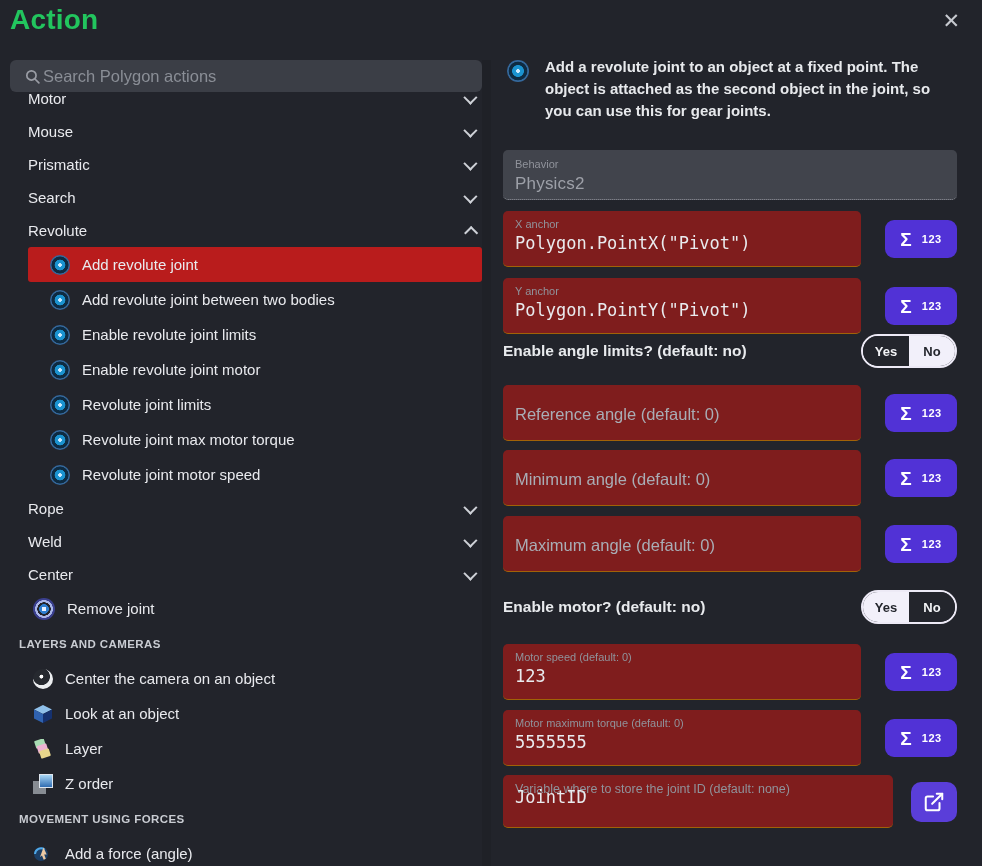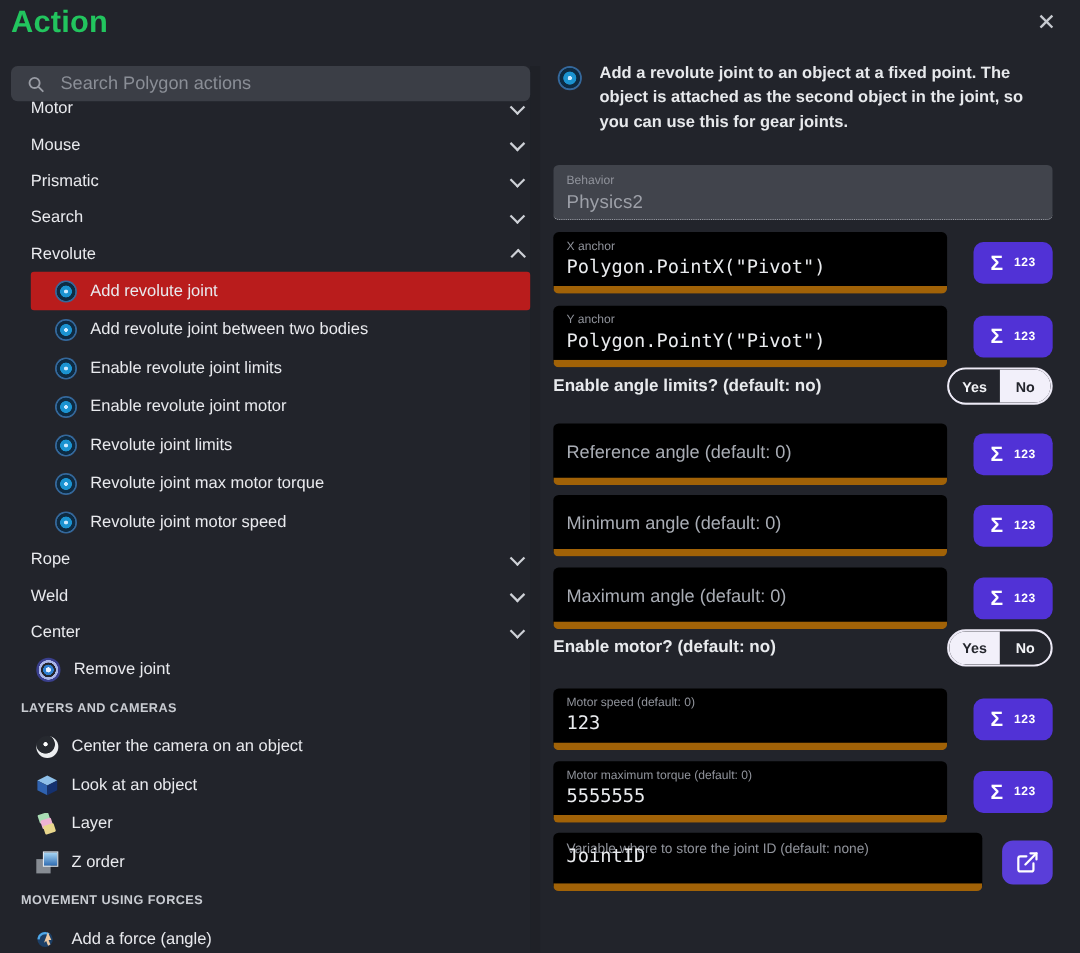--- a/index.html
+++ b/index.html
@@ -7,21 +7,21 @@
     width:982px;height:866px;overflow:hidden;position:relative;
     background:#22242b;color:#e9eaee;
     font-family:"Liberation Sans",sans-serif;
   }
   
   .title{position:absolute;top:4px;left:10px;font-size:28px;font-weight:700;color:#22c55e;letter-spacing:.2px;}
   .close-btn{position:absolute;top:8px;right:20px;background:none;border:none;color:#c7cad0;font-size:21px;line-height:1;cursor:pointer;padding:2px;}
   
   .left-col{position:absolute;left:0;top:60px;bottom:0;width:491px;overflow:hidden;}
   .scroll-gutter{position:absolute;left:482px;top:60px;bottom:0;width:9px;background:#1f2127;}
-  .search-bar{position:relative;z-index:2;margin:0 9px 0 10px;height:32px;background:#3b3e46;border-radius:6px;display:flex;align-items:center;padding:0 0 0 14px;gap:12px;}
+  .search-bar{position:relative;z-index:2;margin:0 9px 0 10px;height:32px;background:#3b3e46;border-radius:6px;display:flex;align-items:center;padding:0 0 0 14px;}
   .search-bar input{flex:1;background:transparent;border:none;outline:none;color:#e9eaee;font-size:16.5px;font-family:inherit;}
   .search-bar input::placeholder{color:#8a8e96;}
   .action-list{position:relative;z-index:1;margin-top:-10px;}
   .row{display:flex;align-items:center;margin:0 9px 0 28px;}
   .row.cat{height:33px;justify-content:space-between;font-size:15px;cursor:pointer;}
   .row.act{height:35px;gap:12px;font-size:15px;cursor:pointer;}
   .row.act .icon{margin-left:5px;flex:0 0 auto;}
   .row.act.sub .icon{margin-left:22px;}
   .row.selected{background:#b91c1c;border-radius:3px;}
   .section-hdr{height:35px;display:flex;align-items:center;margin-left:19px;font-size:11.5px;font-weight:700;letter-spacing:.4px;color:#c9ccd2;}
@@ -45,25 +45,25 @@
   .desc{display:flex;gap:16px;margin-bottom:28px;}
   .desc .icon{margin-left:4px;margin-top:4px;align-self:flex-start;}
   .desc-text{font-size:15px;font-weight:600;line-height:22px;color:#e7e9ec;width:400px;}
   .param-row{display:flex;align-items:center;}
   #param-list > :nth-child(1){margin-bottom:11px;}
   #param-list > :nth-child(2){margin-bottom:11px;}
   #param-list > :nth-child(3){}
   #param-list > :nth-child(4){margin-bottom:17px;}
   #param-list > :nth-child(5){margin-bottom:9px;}
   #param-list > :nth-child(6){margin-bottom:10px;}
-  #param-list > :nth-child(7){}
+  #param-list > :nth-child(7){margin-bottom:18px;}
   #param-list > :nth-child(8){margin-bottom:20px;}
   #param-list > :nth-child(9){margin-bottom:10px;}
   #param-list > :nth-child(10){margin-bottom:9px;}
-  .field{box-sizing:border-box;background:#000000;border-radius:5px;border-bottom:7px solid #a16207;padding:7px 12px 4px;}
+  .field{box-sizing:border-box;background:#7f1d1d;border-radius:5px;border-bottom:1px solid #a16207;padding:7px 12px 4px;}
   .flabel{font-size:11px;color:#90939b;line-height:13px;}
   .fvalue{font-family:"DejaVu Sans Mono",monospace;font-size:17px;color:#e9ebee;line-height:25px;white-space:nowrap;}
   .field.readonly{background:#41444c;border-bottom:1px dotted #979aa2;width:100%;height:50px;padding-top:8px;}
   .field.readonly .fvalue{font-family:inherit;color:#9da0a8;letter-spacing:.2px;}
   .field.expr{width:358px;height:56px;}
   .field.ph{width:358px;height:56px;display:flex;align-items:center;}
   .phtext{font-size:16.5px;color:#a9adb5;}
   .field.var{width:390px;height:53px;}
   .field.var .flabel{width:310px;font-size:12.5px;line-height:14px;}
   .field.var .fvalue{margin-top:-11px;}

